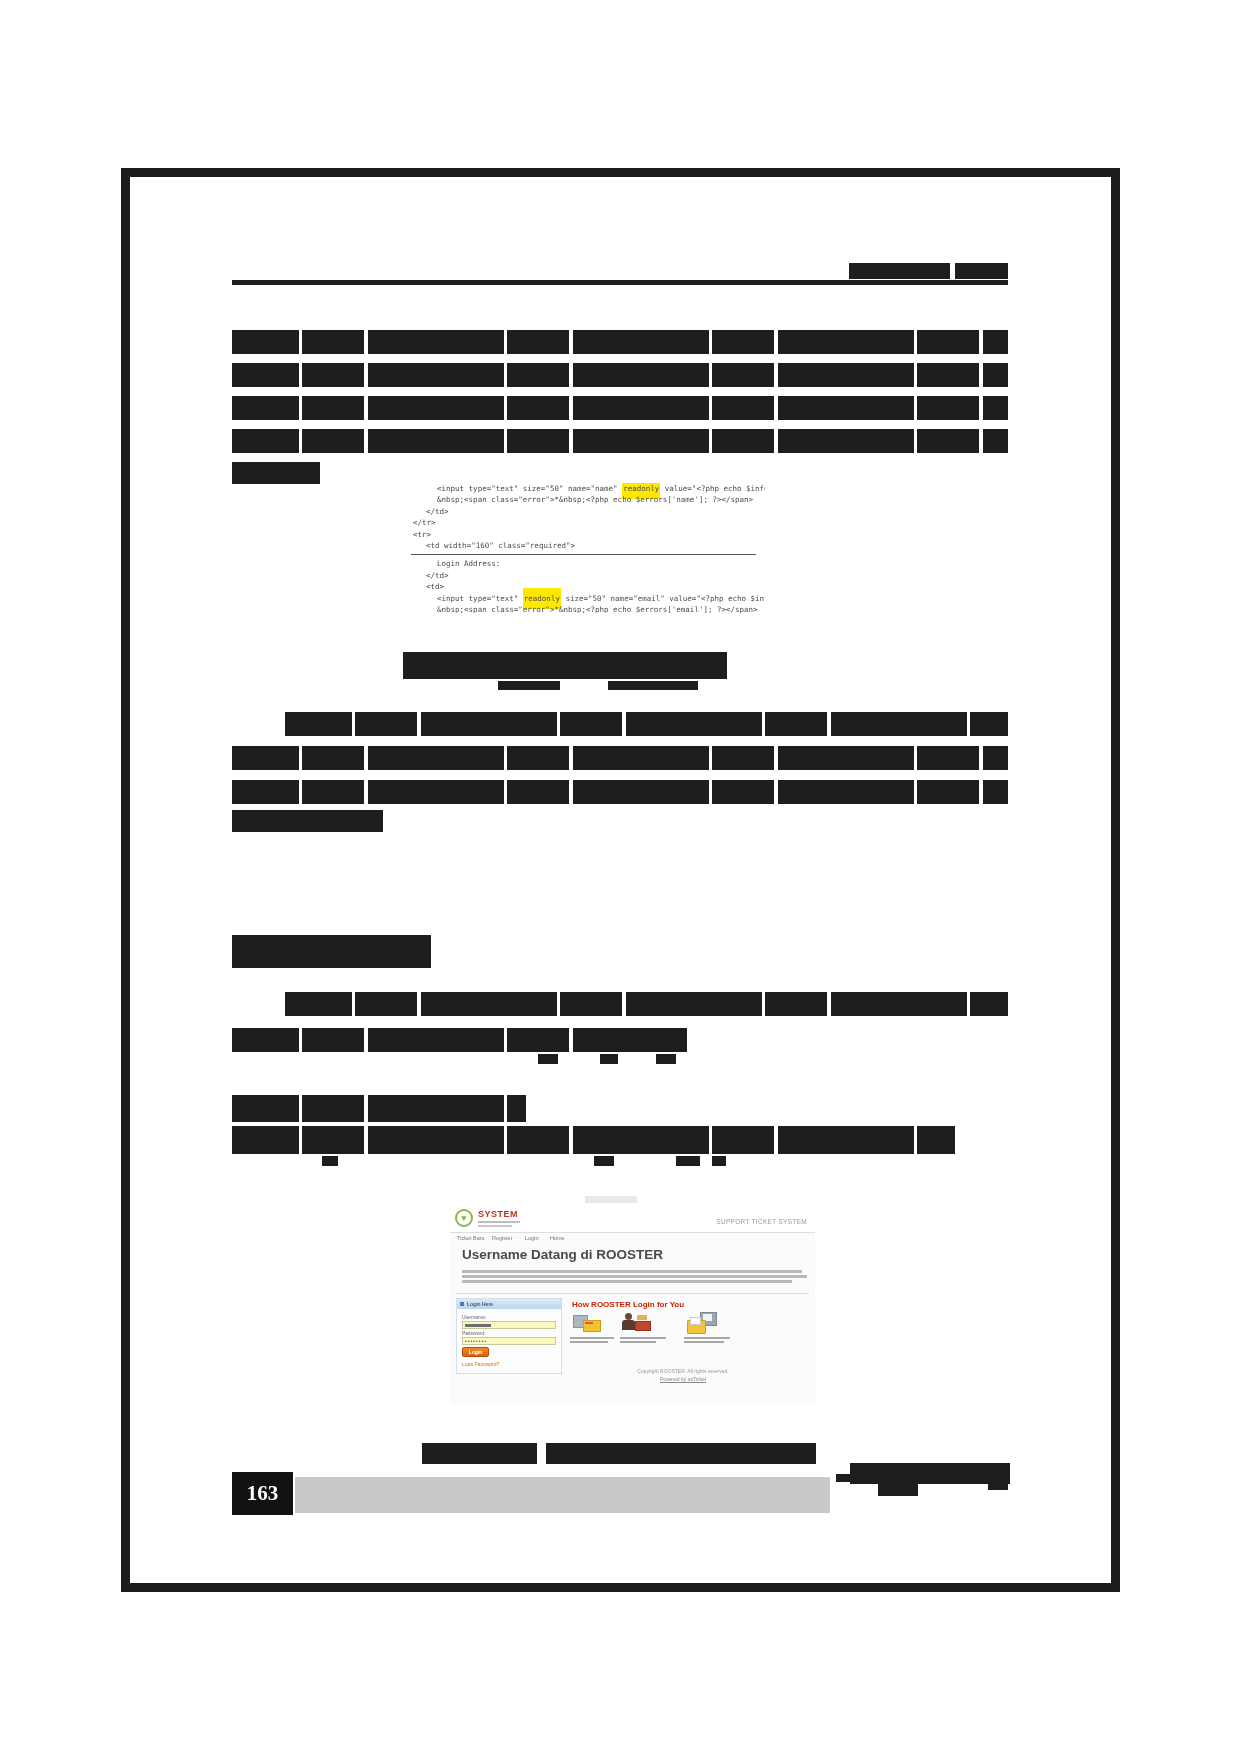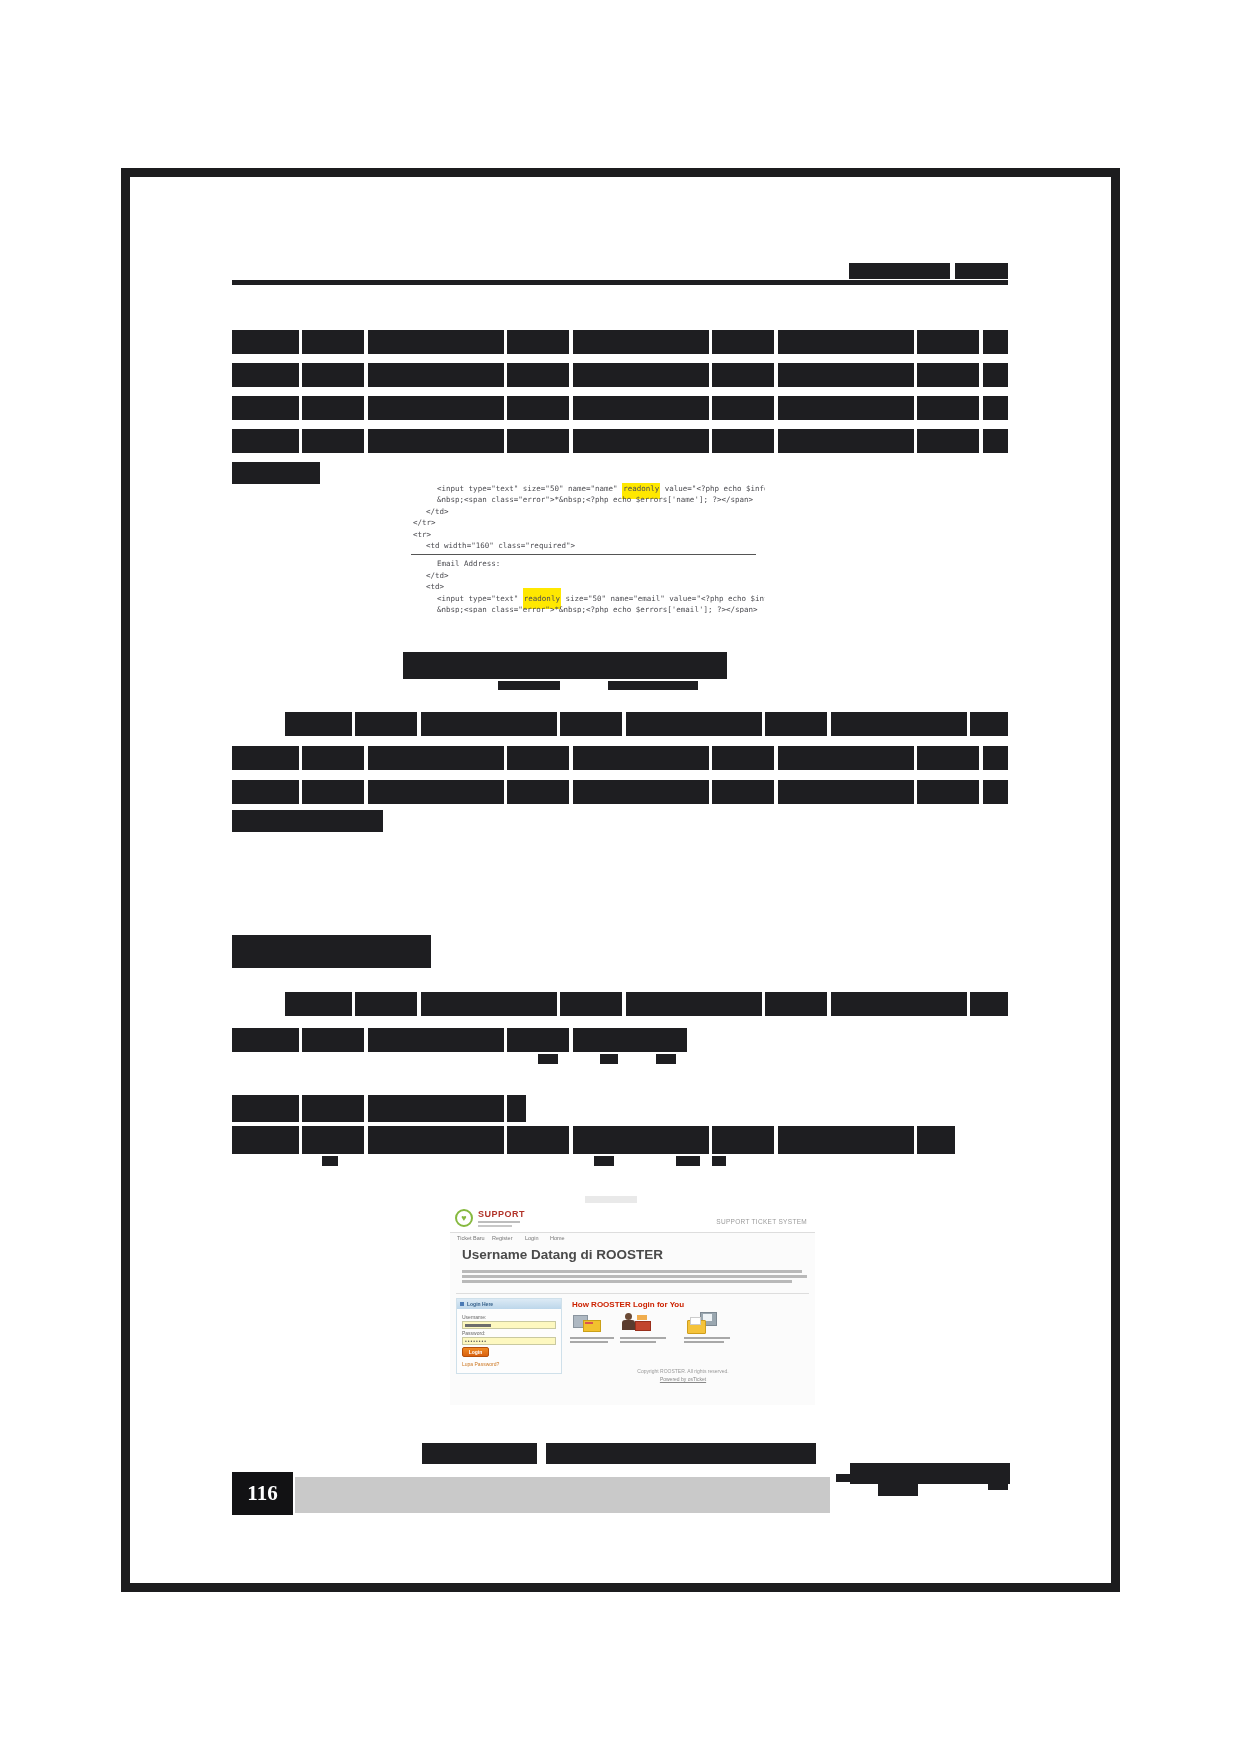--- a/index.html
+++ b/index.html
@@ -82,21 +82,21 @@
   <div class="red" style="left:232px;top:462px;width:88px;height:22px;"></div>
 
   <div id="code-snippet">
       <div class="code-line" style="padding-left: 26px;">&lt;input type="text" size="50" name="name" <span class="hl">readonly</span> value="&lt;?php echo $info['name']; ?&gt;</div>
       <div class="code-line" style="padding-left: 26px;">&amp;nbsp;&lt;span class="error"&gt;*&amp;nbsp;&lt;?php echo $errors['name']; ?&gt;&lt;/span&gt;</div>
       <div class="code-line" style="padding-left: 15px;">&lt;/td&gt;</div>
       <div class="code-line" style="padding-left: 2px;">&lt;/tr&gt;</div>
       <div class="code-line" style="padding-left: 2px;">&lt;tr&gt;</div>
       <div class="code-line" style="padding-left: 15px;">&lt;td width="160" class="required"&gt;</div>
       <div class="code-divider"></div>
-      <div class="code-line" style="padding-left: 26px;">Email Address:</div>
+      <div class="code-line" style="padding-left: 26px;">Login Address:</div>
       <div class="code-line" style="padding-left: 15px;">&lt;/td&gt;</div>
       <div class="code-line" style="padding-left: 15px;">&lt;td&gt;</div>
       <div class="code-line" style="padding-left: 26px;">&lt;input type="text" <span class="hl">readonly</span> size="50" name="email" value="&lt;?php echo $info['email']; ?&gt;</div>
       <div class="code-line" style="padding-left: 26px;">&amp;nbsp;&lt;span class="error"&gt;*&amp;nbsp;&lt;?php echo $errors['email']; ?&gt;&lt;/span&gt;</div>
     </div>
 
   <div class="red" style="left:403px;top:652px;width:324px;height:27px;"></div>
   <div class="red" style="left:498px;top:681px;width:62px;height:9px;"></div>
   <div class="red" style="left:608px;top:681px;width:90px;height:9px;"></div>
 
@@ -119,21 +119,21 @@
   <div class="red" style="left:322px;top:1156px;width:16px;height:10px;"></div>
   <div class="red" style="left:594px;top:1156px;width:20px;height:10px;"></div>
   <div class="red" style="left:676px;top:1156px;width:24px;height:10px;"></div>
   <div class="red" style="left:712px;top:1156px;width:14px;height:10px;"></div>
 
   <div style="position:absolute;left:585px;top:1196px;width:52px;height:7px;background:#e9e9e9;"></div>
 
   <div id="rooster">
     <div class="hd">
       <div class="logo-circle">♥</div>
-      <div class="logo-text">SUPPORT</div>
+      <div class="logo-text">SYSTEM</div>
       <div class="logo-sub1"></div>
       <div class="logo-sub2"></div>
       <div class="hd-right">SUPPORT TICKET SYSTEM</div>
     </div>
     <div class="nav">
       <span style="left:7px;">Ticket Baru</span>
       <span style="left:42px;">Register</span>
       <span style="left:75px;">Login</span>
       <span style="left:100px;">Home</span>
     </div>
@@ -190,21 +190,21 @@
     <div class="copyr">
       <span>Copyright ROOSTER. All rights reserved.</span>
       <span class="l2">Powered by osTicket</span>
     </div>
   </div>
 
   <div class="red" style="left:422px;top:1443px;width:115px;height:21px;"></div>
   <div class="red" style="left:546px;top:1443px;width:270px;height:21px;"></div>
 
   <div class="pagebox">
-    <span>116</span>
+    <span>163</span>
   </div>
   <div class="graybar"></div>
   <div class="red" style="left:850px;top:1463px;width:160px;height:21px;"></div>
   <div class="red" style="left:836px;top:1474px;width:14px;height:8px;"></div>
   <div class="red" style="left:878px;top:1484px;width:40px;height:12px;"></div>
   <div class="red" style="left:988px;top:1482px;width:20px;height:8px;"></div>
 
 </div>
 
 </body></html>

